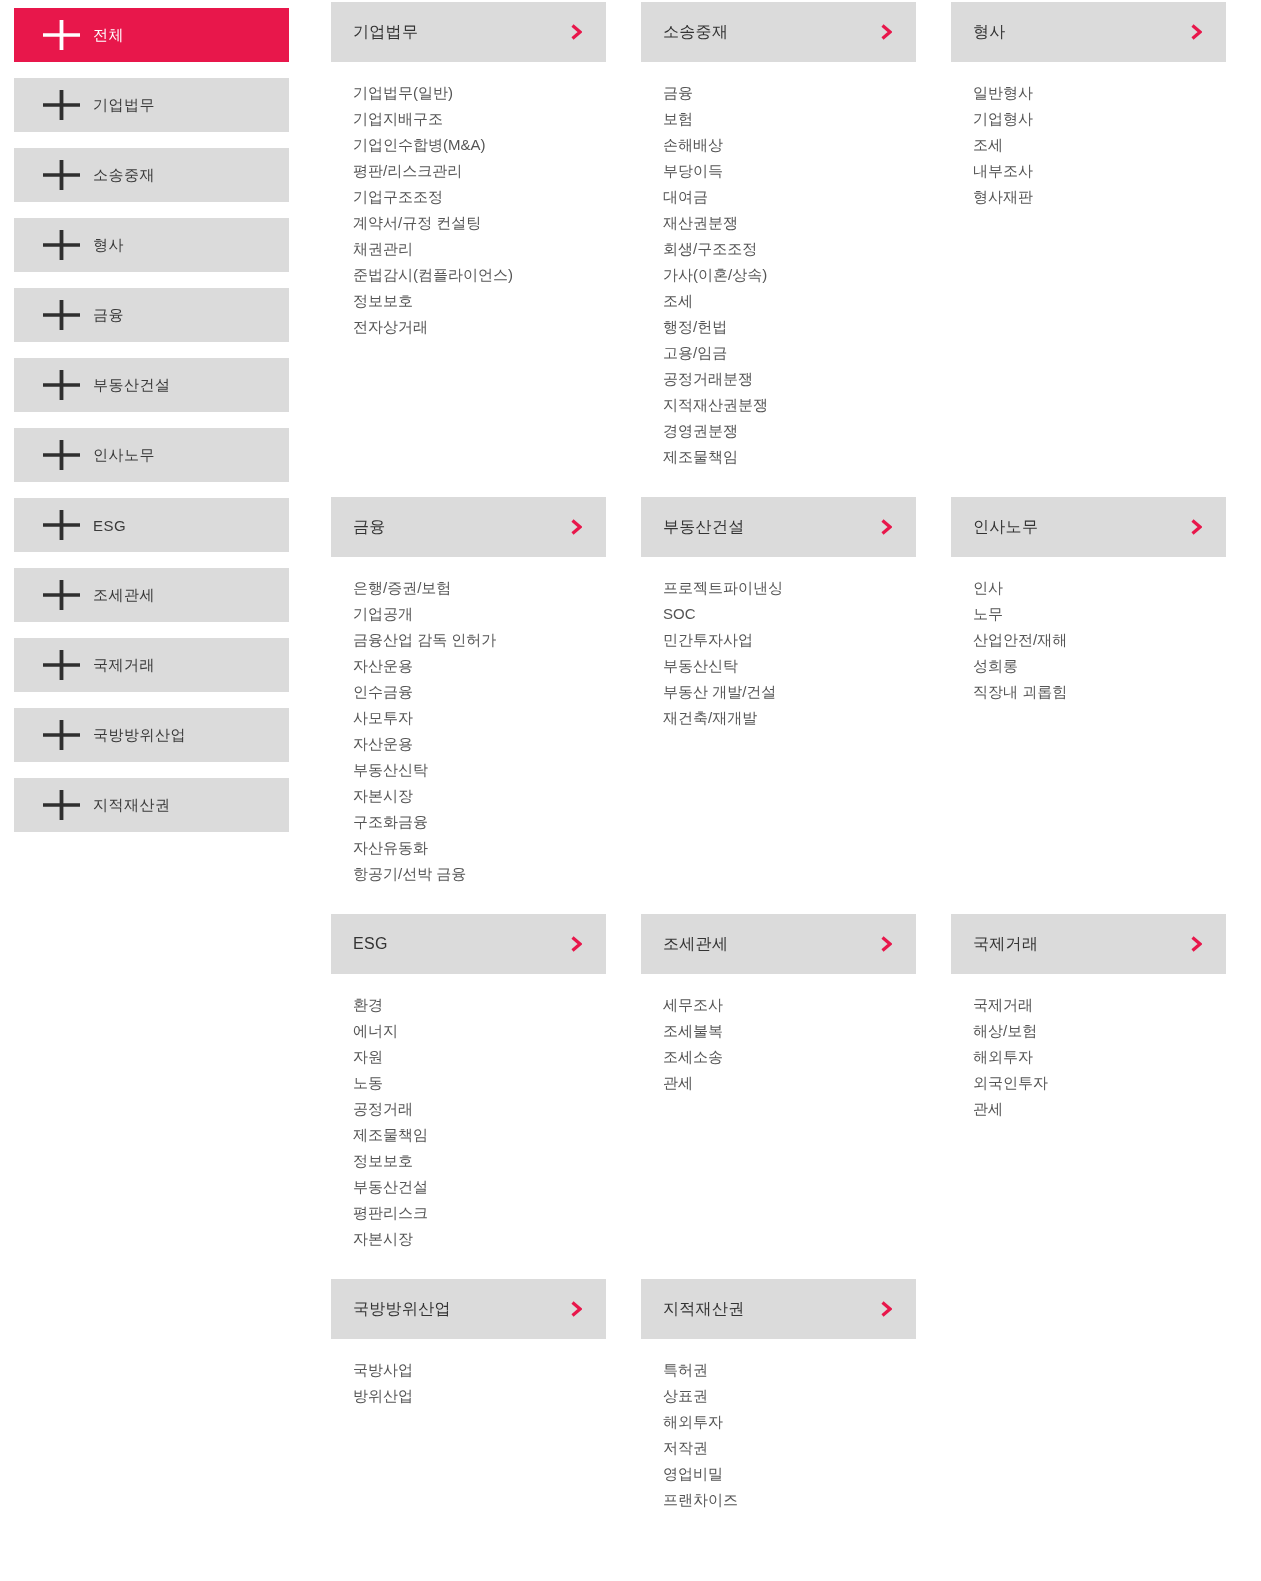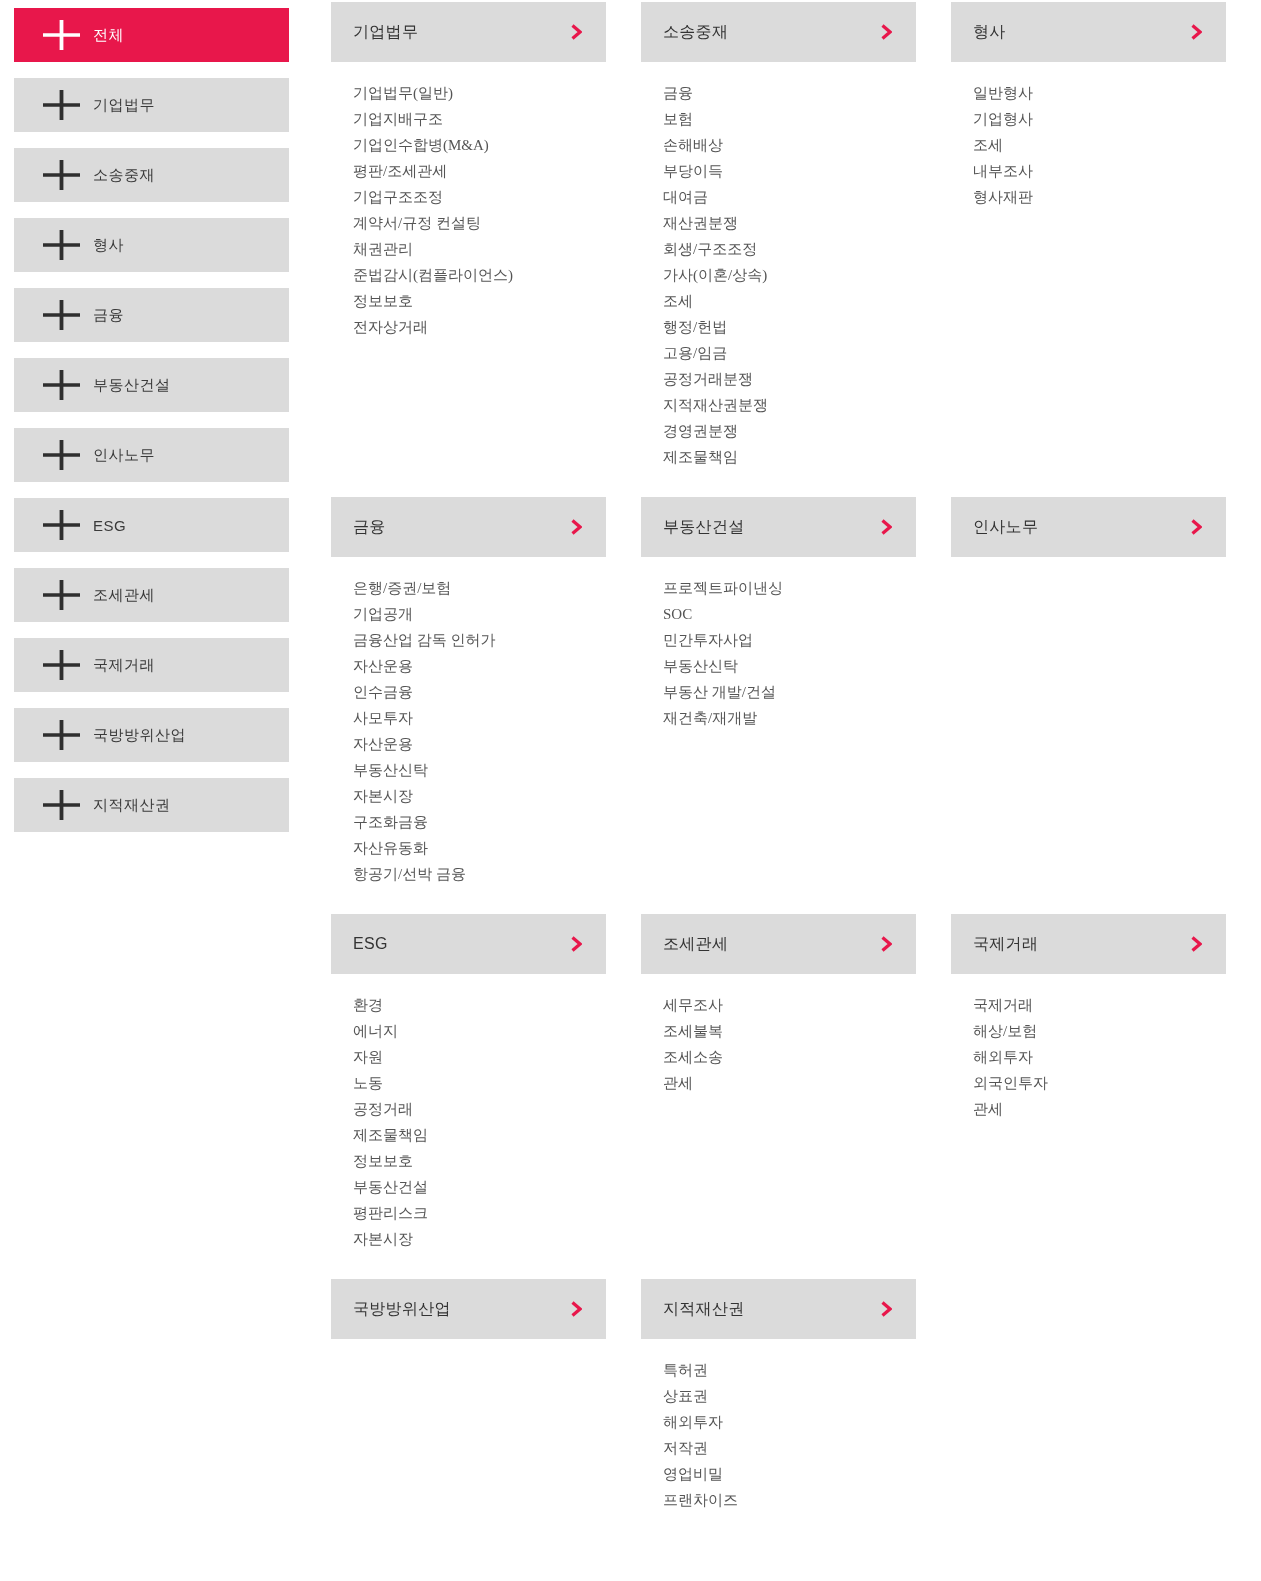--- a/index.html
+++ b/index.html
@@ -30,21 +30,21 @@
     flex:1; display:grid; grid-template-columns:repeat(3,1fr);
     column-gap:35px; row-gap:27px; align-items:start;
   }
   .card-head {
     height:60px; background:var(--panel,#dbdbdb);
     display:flex; align-items:center; justify-content:space-between;
     padding:0 24px 0 22px; cursor:pointer;
   }
   .card-title { font-size:16px; color:#333333; letter-spacing:0.3px; }
   .chev { width:11px; height:16px; flex:none; }
-  .card-list { list-style:none; padding:18px 0 0 22px;font-family:Liberation Serif, serif; }
+  .card-list { list-style:none; padding:18px 0 0 22px; }
   .card-list li { font-size:15px; line-height:26px; color:#555555; cursor:pointer; }
 </style>
 </head>
 <body>
 
 <div class="page">
   <aside class="sidebar" id="sidebar">
       <button class="side-btn active">
     <span class="plus">
       <svg viewBox="0 0 37 30" aria-hidden="true">
@@ -159,21 +159,21 @@
     <div class="card-head">
       <span class="card-title">기업법무</span>
       <svg class="chev" viewBox="0 0 11 16" aria-hidden="true">
         <path d="M1.5 1.5 L9 8 L1.5 14.5" fill="none" stroke="var(--accent,#e8174b)" stroke-width="3.2"></path>
       </svg>
     </div>
     <ul class="card-list">
           <li>기업법무(일반)</li>
           <li>기업지배구조</li>
           <li>기업인수합병(M&amp;A)</li>
-          <li>평판/조세관세</li>
+          <li>평판/리스크관리</li>
           <li>기업구조조정</li>
           <li>계약서/규정 컨설팅</li>
           <li>채권관리</li>
           <li>준법감시(컴플라이언스)</li>
           <li>정보보호</li>
           <li>전자상거래</li>
         </ul>
   </section>
       <section class="card">
     <div class="card-head">
@@ -253,20 +253,27 @@
           <li>재건축/재개발</li>
         </ul>
   </section>
       <section class="card">
     <div class="card-head">
       <span class="card-title">인사노무</span>
       <svg class="chev" viewBox="0 0 11 16" aria-hidden="true">
         <path d="M1.5 1.5 L9 8 L1.5 14.5" fill="none" stroke="var(--accent,#e8174b)" stroke-width="3.2"></path>
       </svg>
     </div>
+    <ul class="card-list">
+          <li>인사</li>
+          <li>노무</li>
+          <li>산업안전/재해</li>
+          <li>성희롱</li>
+          <li>직장내 괴롭힘</li>
+        </ul>
   </section>
       <section class="card">
     <div class="card-head">
       <span class="card-title">ESG</span>
       <svg class="chev" viewBox="0 0 11 16" aria-hidden="true">
         <path d="M1.5 1.5 L9 8 L1.5 14.5" fill="none" stroke="var(--accent,#e8174b)" stroke-width="3.2"></path>
       </svg>
     </div>
     <ul class="card-list">
           <li>환경</li>
@@ -310,20 +317,24 @@
           <li>관세</li>
         </ul>
   </section>
       <section class="card">
     <div class="card-head">
       <span class="card-title">국방방위산업</span>
       <svg class="chev" viewBox="0 0 11 16" aria-hidden="true">
         <path d="M1.5 1.5 L9 8 L1.5 14.5" fill="none" stroke="var(--accent,#e8174b)" stroke-width="3.2"></path>
       </svg>
     </div>
+    <ul class="card-list">
+          <li>국방사업</li>
+          <li>방위산업</li>
+        </ul>
   </section>
       <section class="card">
     <div class="card-head">
       <span class="card-title">지적재산권</span>
       <svg class="chev" viewBox="0 0 11 16" aria-hidden="true">
         <path d="M1.5 1.5 L9 8 L1.5 14.5" fill="none" stroke="var(--accent,#e8174b)" stroke-width="3.2"></path>
       </svg>
     </div>
     <ul class="card-list">
           <li>특허권</li>

